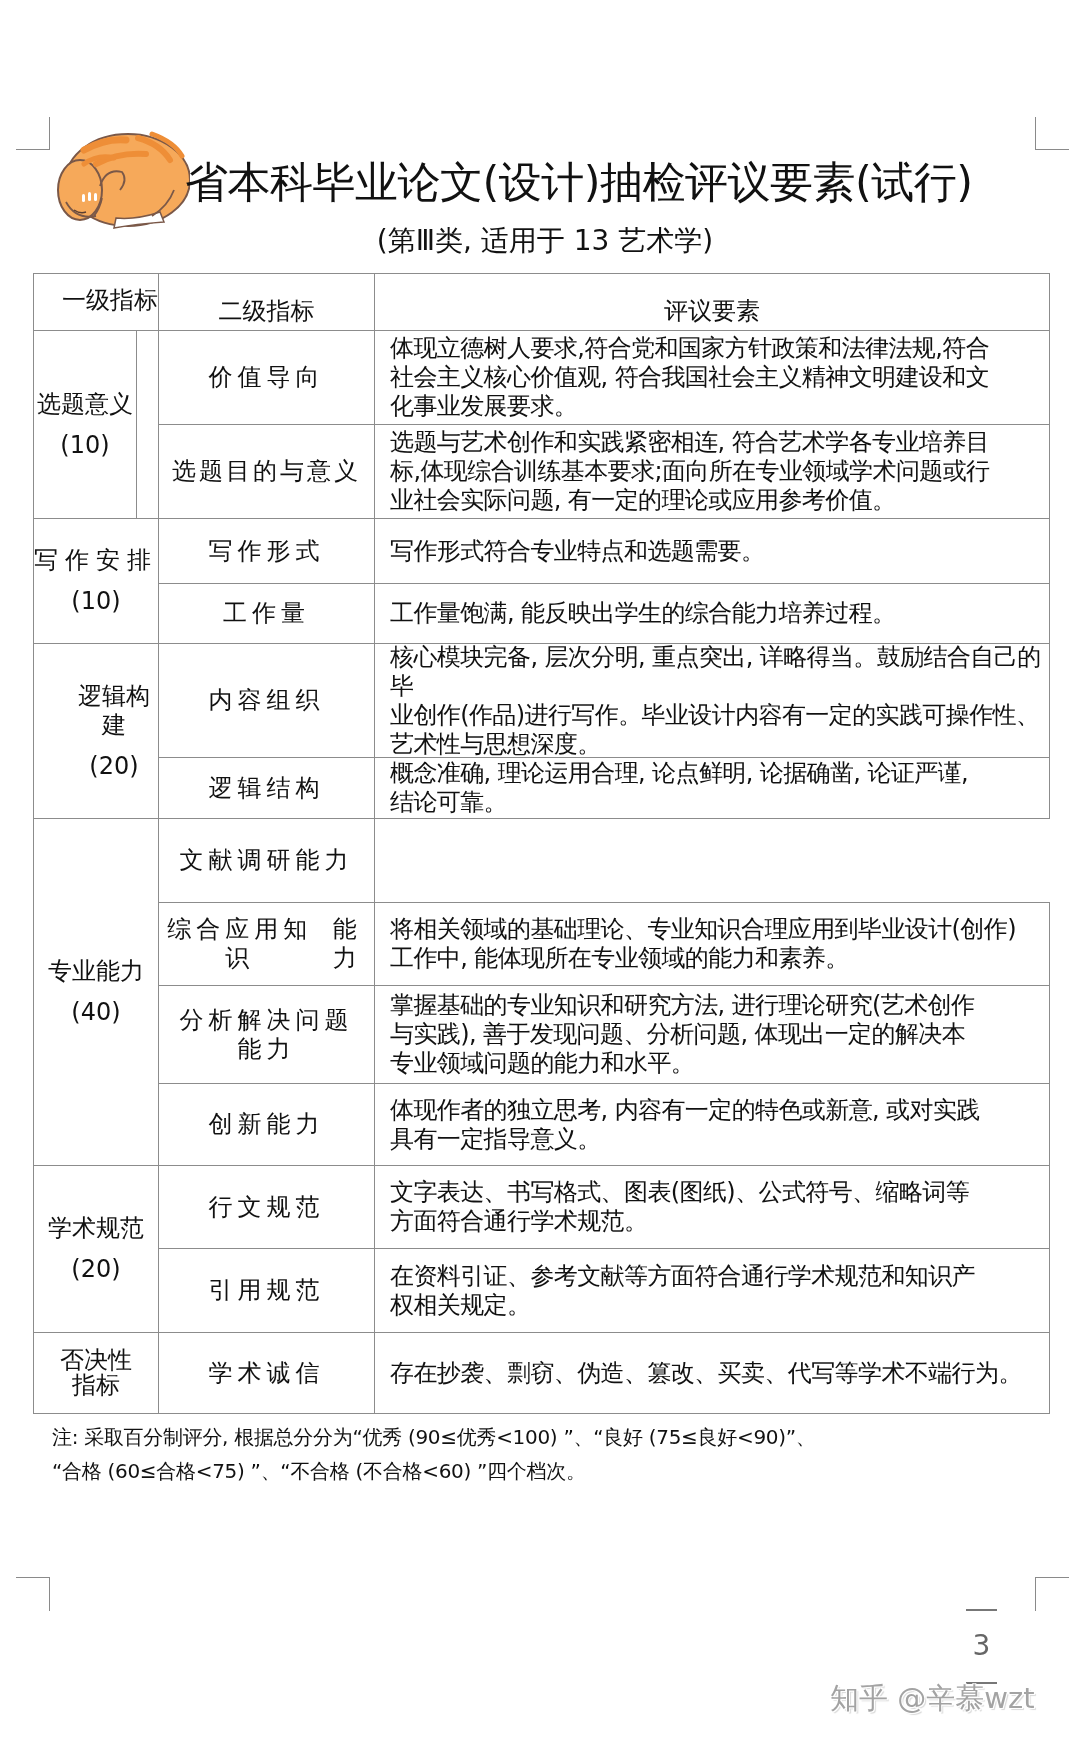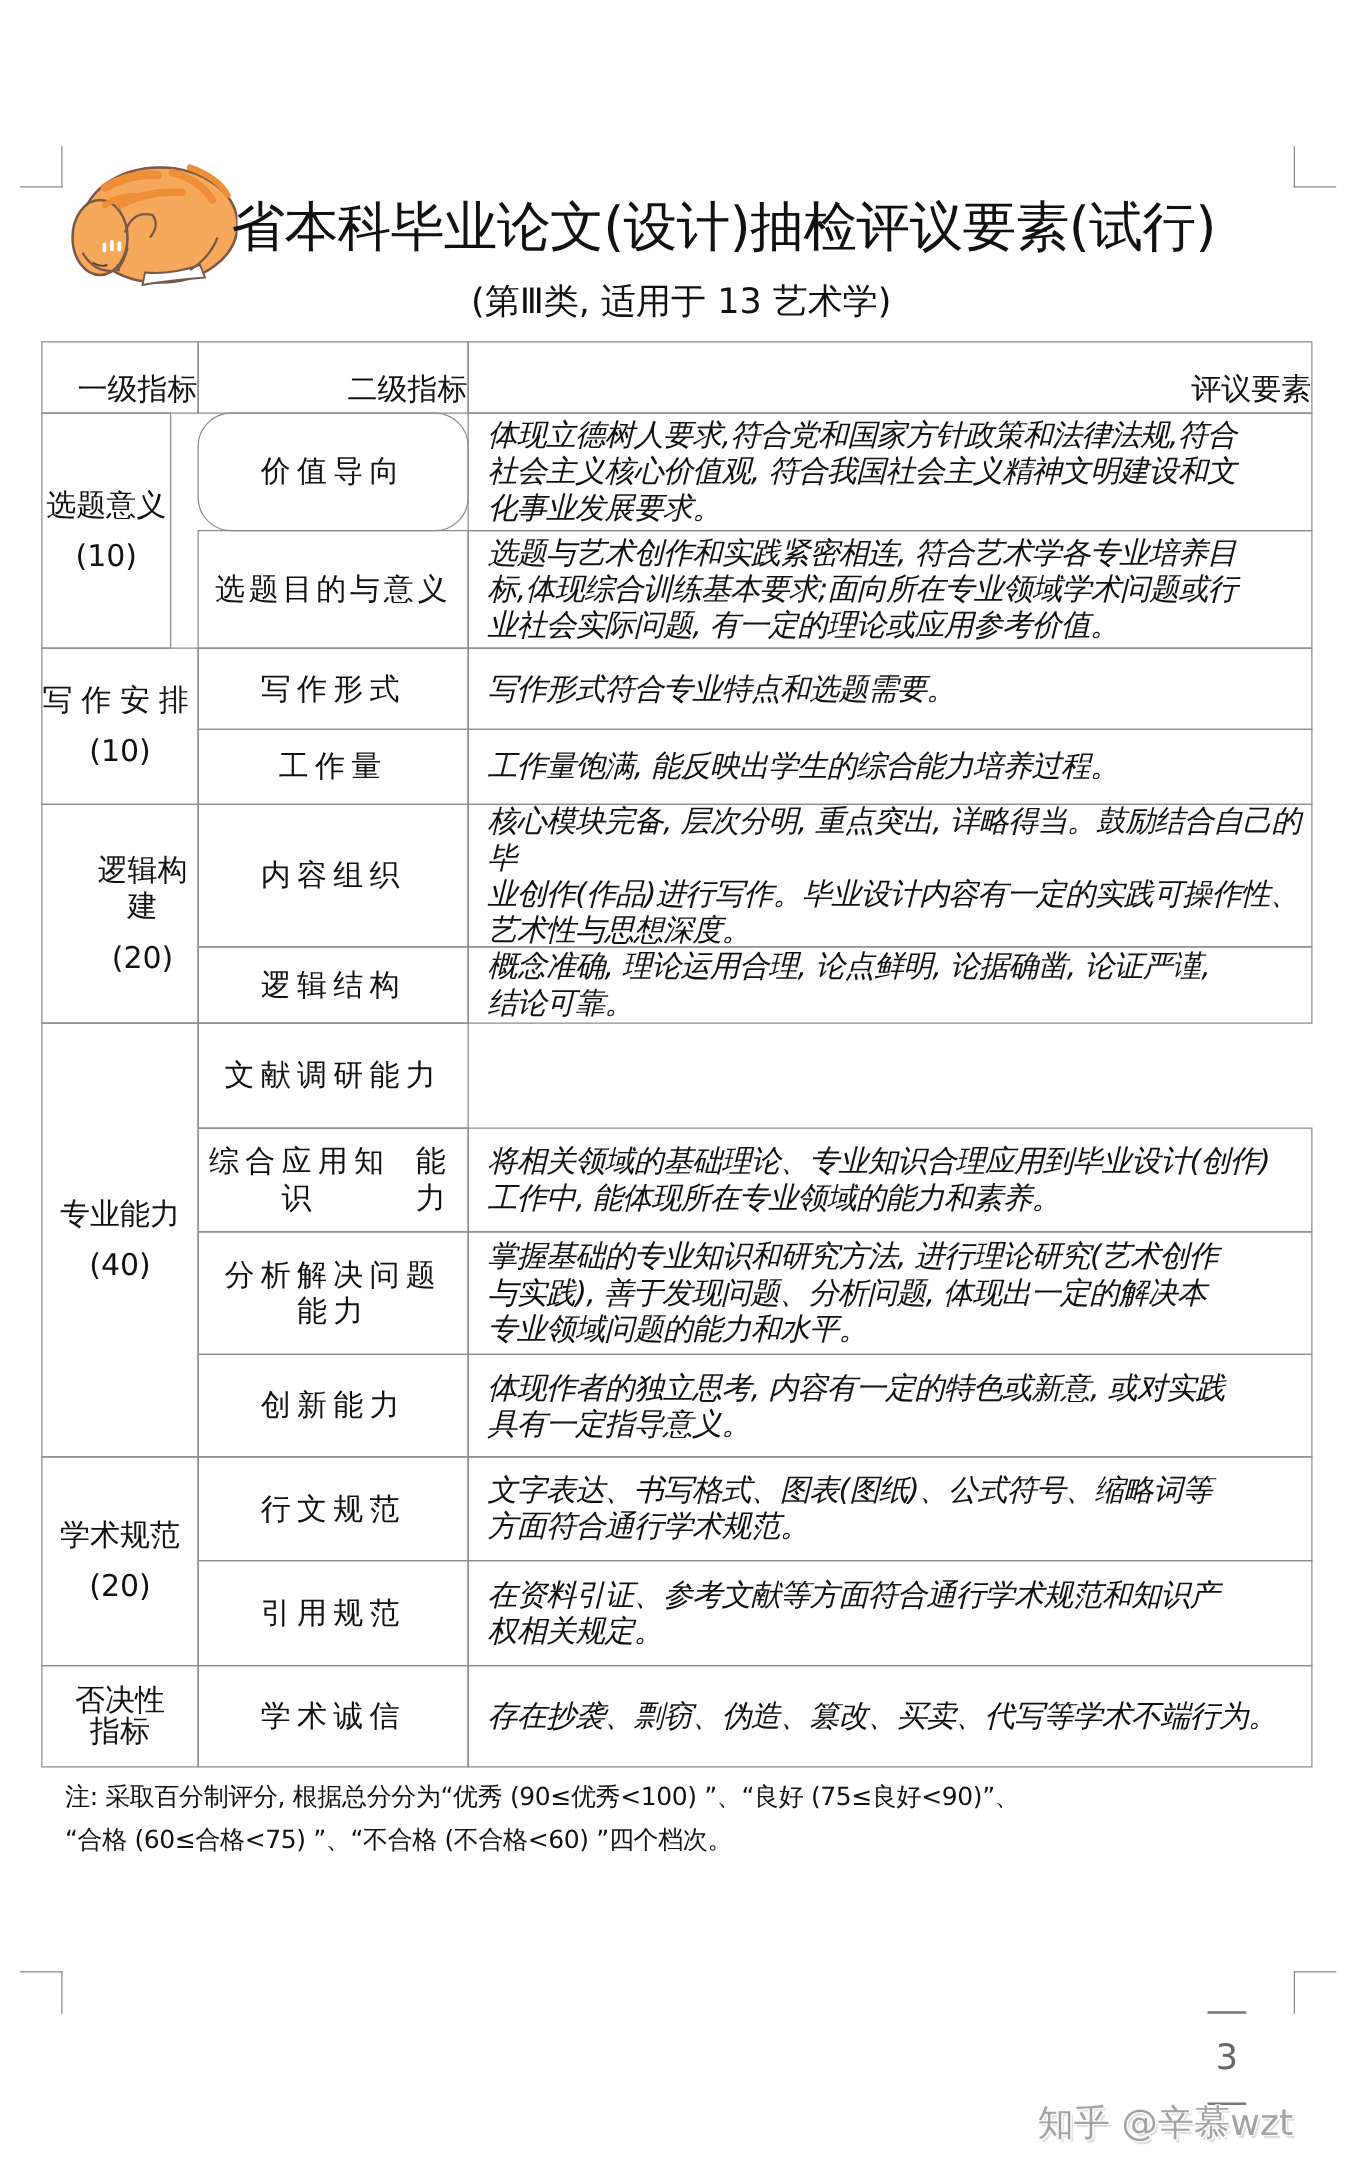--- a/index.html
+++ b/index.html
@@ -16,22 +16,22 @@
   .title { position:absolute; left:185px; top:156px; width:800px; height:52px;
            font-size:43px; line-height:52px; letter-spacing:-0.5px; white-space:nowrap; color:#111; }
   .subtitle { position:absolute; left:340px; top:221px; width:410px; height:40px;
               font-size:28px; line-height:40px; white-space:nowrap; text-align:center; color:#111; }
 
   .grid { position:absolute; left:33px; top:273px; width:1017px; height:1141px; }
   .cell { position:absolute; box-sizing:border-box; border:1px solid #8c8c8c;
           display:flex; align-items:center; font-size:24px; line-height:29px; }
   .c1 { justify-content:center; text-align:center; flex-direction:column; }
   .c2 { justify-content:center; text-align:center; letter-spacing:5px; }
-  .c3 { padding:0 6px 0 15px; letter-spacing:-0.6px;font-style:italic; }
-  .hdr { align-items:flex-end; padding-bottom:4px; letter-spacing:0;justify-content:flex-end; }
+  .c3 { padding:0 6px 0 15px; letter-spacing:-0.6px; }
+  .hdr { align-items:flex-end; padding-bottom:4px; letter-spacing:0; }
   .c1 span { display:block; }
   .wide { letter-spacing:7px; }
   .tight { line-height:25px; }
 
   .note { position:absolute; left:52px; top:1420px; width:1010px;
           font-size:20px; line-height:34px; color:#111; letter-spacing:-0.3px; }
   .note div { white-space:nowrap; }
 
   .pg-dash { position:absolute; left:966px; width:31px; height:2px; background:#777; }
   .pg-num { position:absolute; left:966px; top:1628px; width:31px; text-align:center;
@@ -100,21 +100,21 @@
     </div>
   <div class="cell c1" style="left:0;top:892px;width:126px;height:168px;">
     <span>学术规范</span>
       <span style="margin-top:12px">(20)</span>
     </div>
   <div class="cell c1 tight" style="left:0;top:1059px;width:126px;height:82px;">
     <span>否决性</span>
       <span>指标</span>
     </div>
 
-  <div class="cell c2" style="left:125px;top:57px;width:217px;height:95px;border-radius:27px;">
+  <div class="cell c2" style="left:125px;top:57px;width:217px;height:95px;">
       <span>价值导向</span>
     </div>
   <div class="cell c3" style="left:341px;top:57px;width:676px;height:95px;">
       <div>
         <div>体现立德树人要求,符合党和国家方针政策和法律法规,符合</div>
         <div>社会主义核心价值观, 符合我国社会主义精神文明建设和文</div>
         <div>化事业发展要求。</div>
       </div>
     </div>
 

